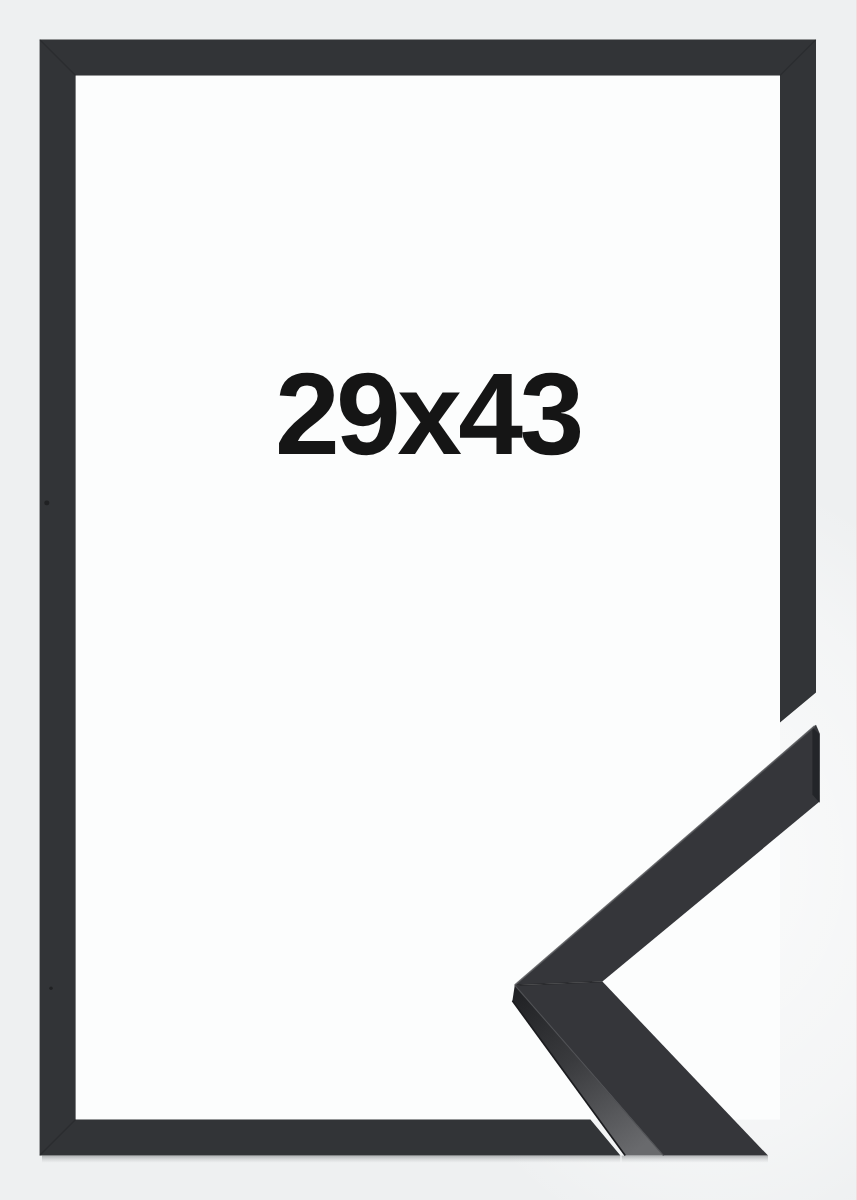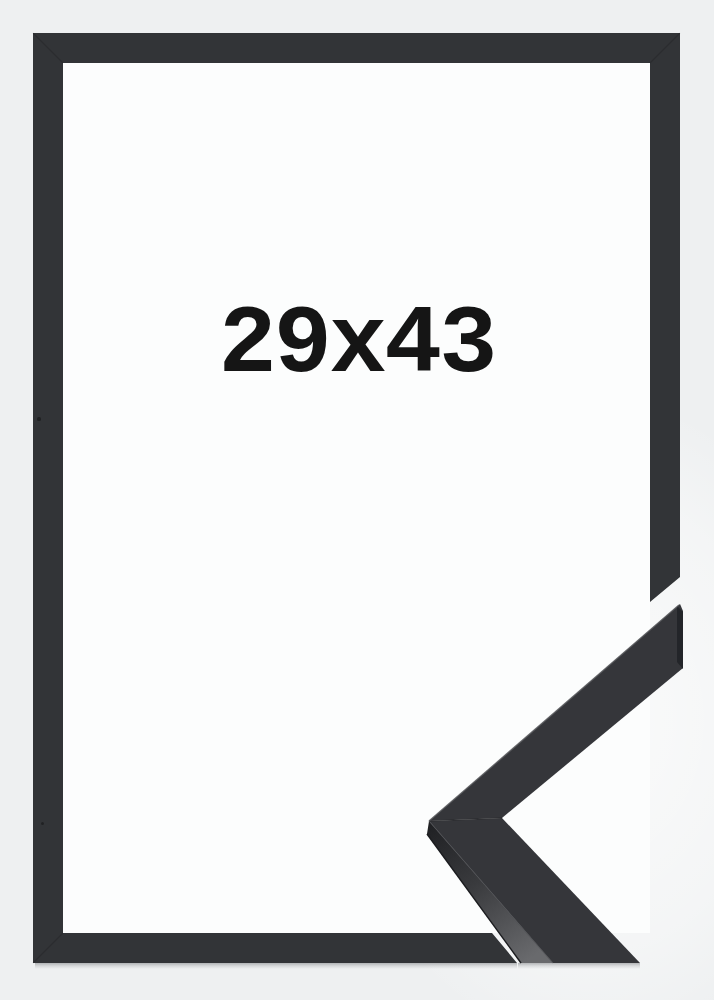--- a/index.html
+++ b/index.html
@@ -8,21 +8,20 @@
     width: 714px;
     height: 1000px;
     overflow: hidden;
     font-family: "Liberation Sans", "DejaVu Sans", sans-serif;
   }
   .stage {
     position: relative;
     width: 714px;
     height: 1000px;
     background: #fca5a5;
-    font-family: Liberation Mono, monospace;
   }
   .stage svg {
     position: absolute;
     left: 0;
     top: 0;
     display: block;
   }
   .size-label {
     position: absolute;
     left: 33px;

